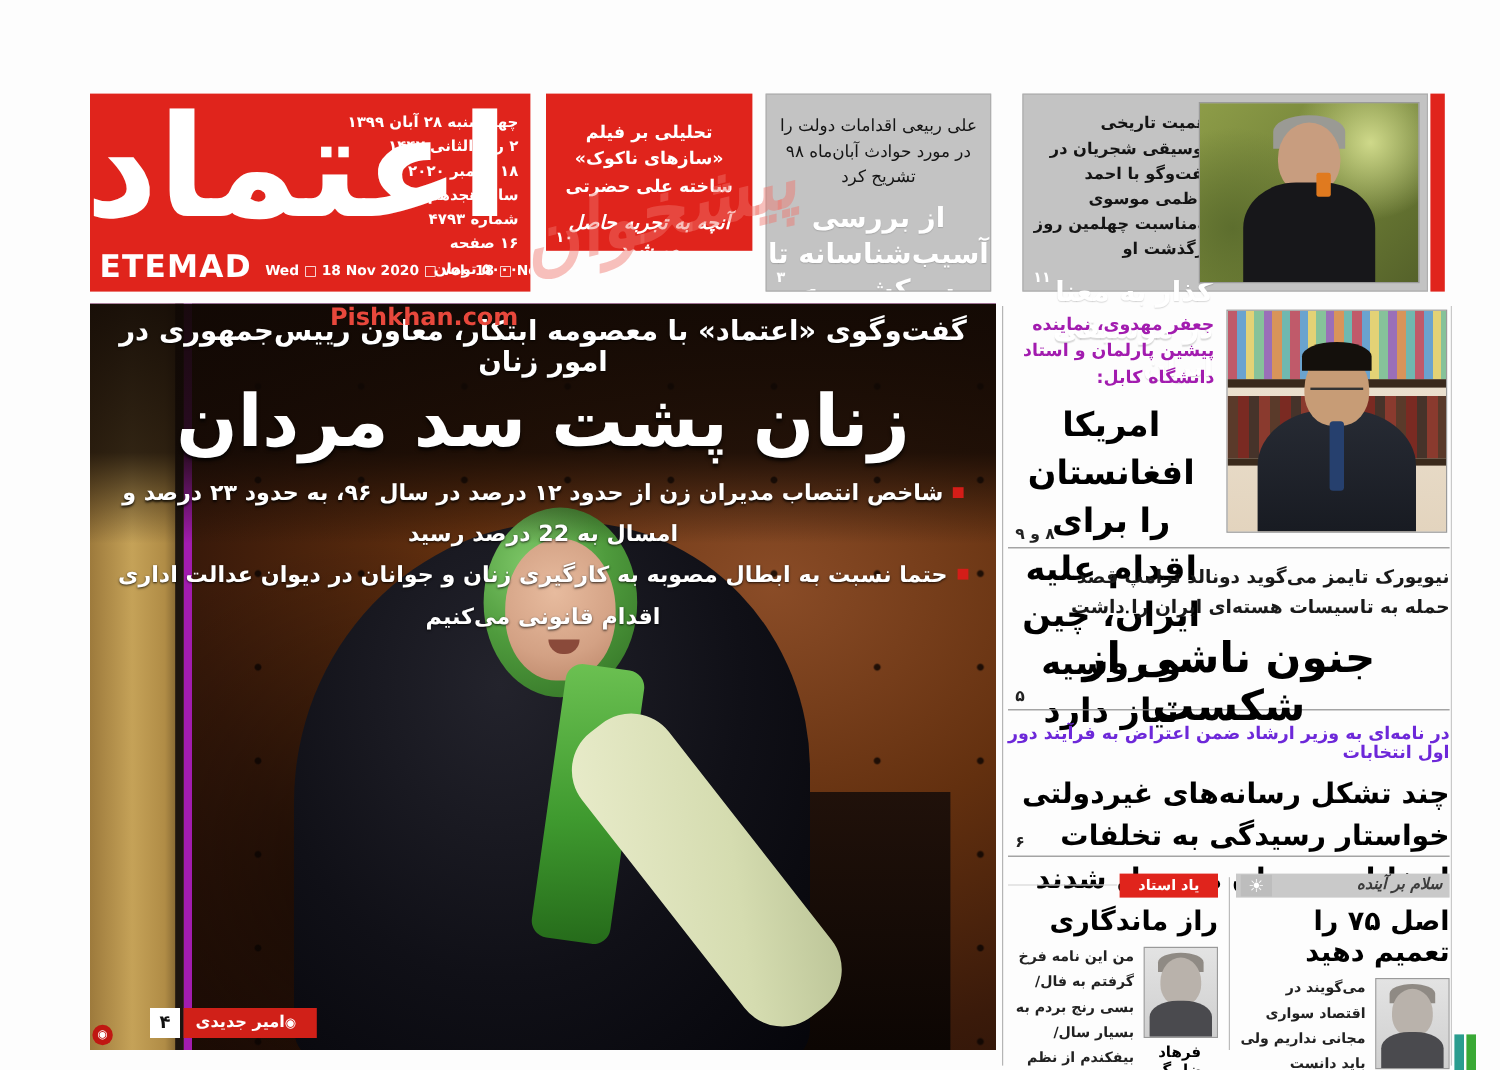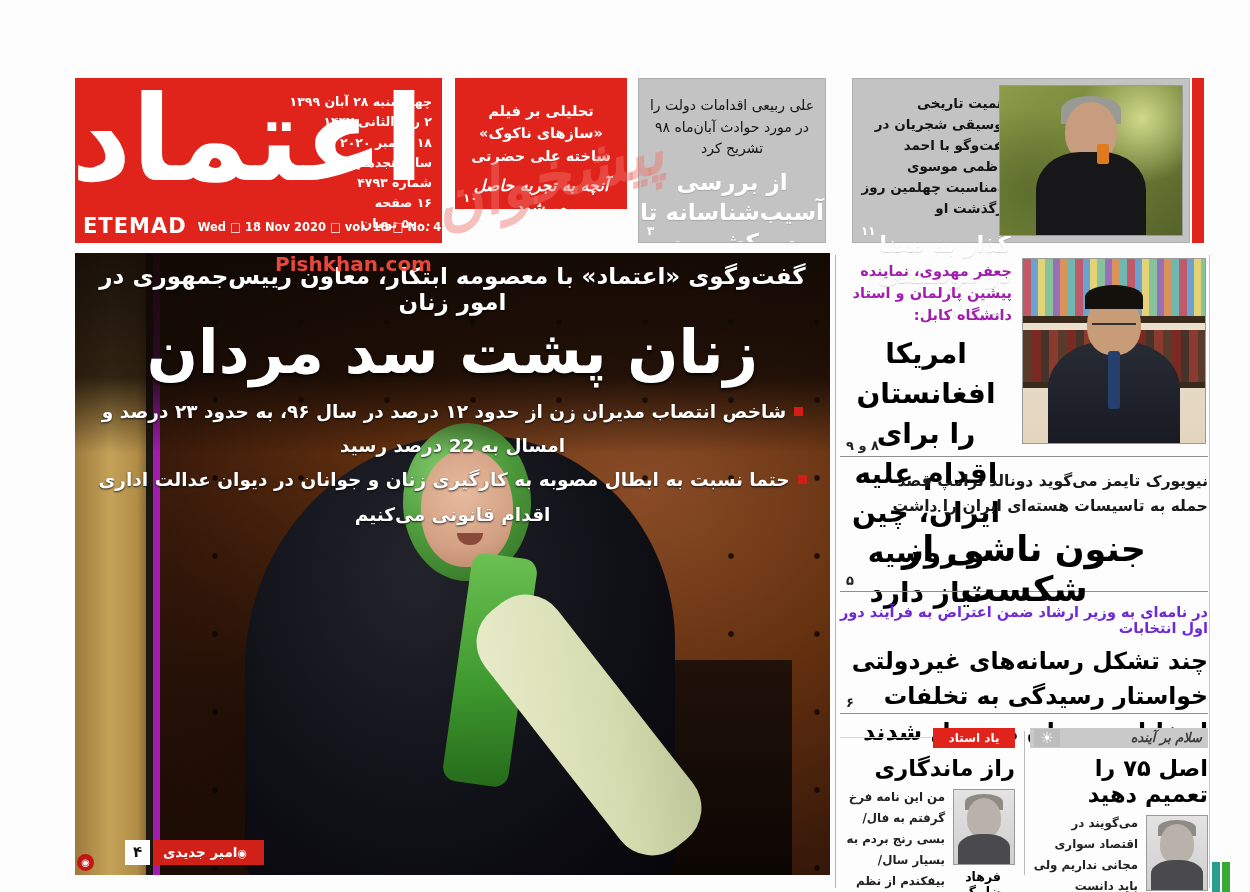--- a/index.html
+++ b/index.html
@@ -5,21 +5,21 @@
   * { margin:0; padding:0; box-sizing:border-box; }
   html,body { background:#ffffff; }
   body { font-family:"DejaVu Sans", sans-serif; }
   #page { position:relative; width:1250px; height:892px; background:#fdfdfd; overflow:hidden; }
 
   
   .masthead { position:absolute; left:75px; top:78px; width:367px; height:165px; background:#e0241c; overflow:hidden; }
   .logo-fa { position:absolute; left:-4px; top:-26px; width:300px; height:175px; color:#fff; font-size:118px; font-weight:bold; text-align:center; line-height:175px; letter-spacing:-4px; }
   .dateline { position:absolute; right:10px; top:14px; color:#fff; font-size:12.5px; font-weight:bold; direction:rtl; text-align:right; line-height:1.62; }
   .info-line { position:absolute; left:8px; bottom:5px; right:6px; color:#fff; white-space:nowrap; }
-  .info-line .en-logo { font-size:21px; font-weight:bold; letter-spacing:1px; vertical-align:-2px; }
+  .info-line .en-logo { font-size:26px; font-weight:bold; letter-spacing:1px; vertical-align:-2px; }
   .info-line .meta { font-size:11.5px; font-weight:bold; margin-left:6px; }
 
   .promo { position:absolute; top:78px; overflow:hidden; direction:rtl; }
   .promo-red { left:455px; width:172px; height:131px; background:#e0241c; color:#fff; text-align:center; padding-top:22px; }
   .promo-red .kicker { font-size:14.5px; font-weight:bold; line-height:1.55; padding:0 8px; }
   .promo-red .headline { font-size:16px; font-weight:bold; line-height:1.35; margin-top:8px;font-style:italic; }
   .promo-gray { left:638px; width:188px; height:165px; background:#c3c3c3; border:1px solid #aeaeae; text-align:center; padding-top:16px; }
   .promo-gray .kicker { color:#141414; font-size:14px; font-weight:normal; line-height:1.55; padding:0 10px; }
   .promo-gray .headline { color:#fff; font-size:23px; font-weight:bold; line-height:1.3; margin-top:8px; text-shadow:0 1px 1px rgba(0,0,0,.15); }
   .page-num { position:absolute; left:8px; bottom:4px; font-size:12px; font-weight:bold; color:#fff; }

